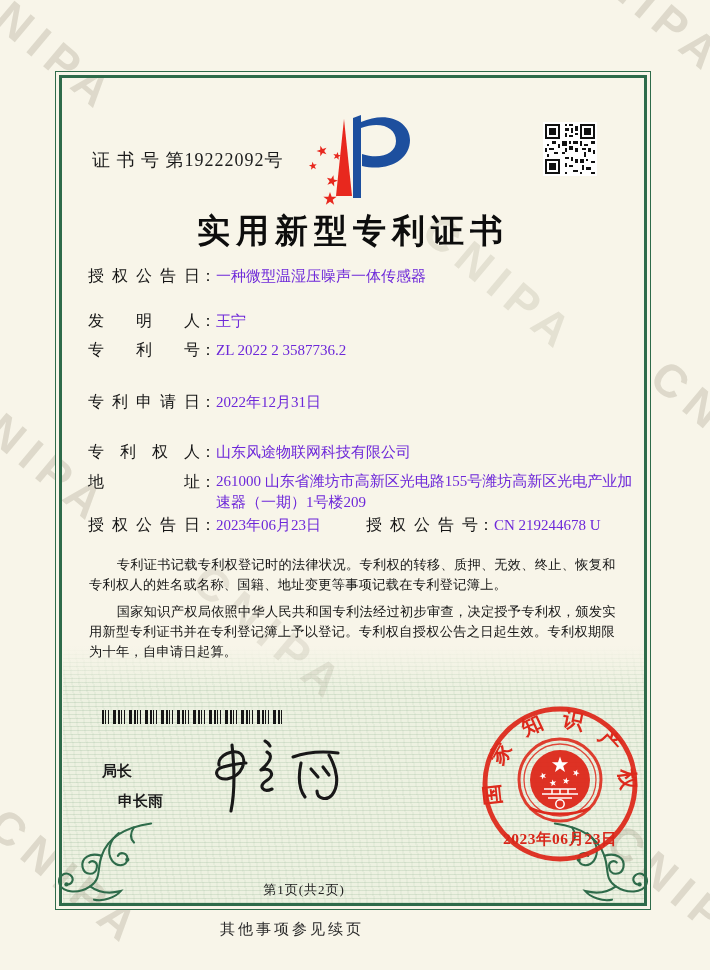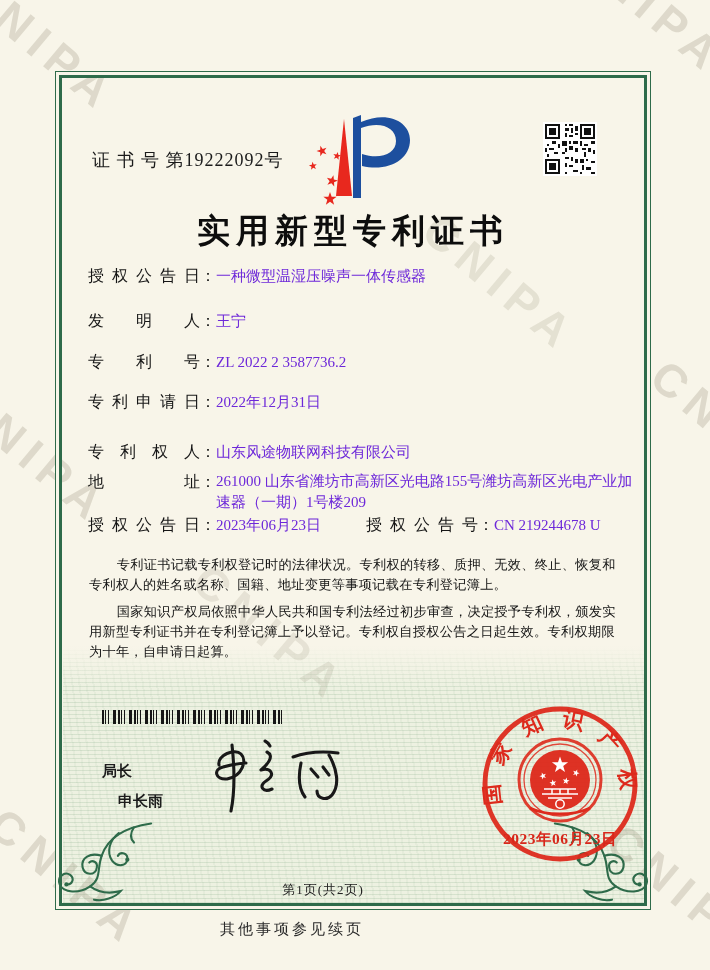--- a/index.html
+++ b/index.html
@@ -50,21 +50,21 @@
     font-size:33px;font-weight:700;letter-spacing:6px;color:#0d0d0d;
   }
   
   .row{position:absolute;left:88px;right:66px;font-size:15px;line-height:22px;display:flex;align-items:flex-start;}
   .f-label{
     display:inline-block;width:112px;flex:0 0 112px;font-size:16px;
     text-align:justify;text-align-last:justify;color:#161616;
   }
   .f-colon{flex:0 0 16px;font-size:16px;}
   .f-value{font-size:15px;color:#6d28d9;}
-  .r1{top:265px}.r2{top:310px}.r3{top:351px}.r4{top:391px}.r5{top:441px}
+  .r1{top:265px}.r2{top:310px}.r3{top:339px}.r4{top:391px}.r5{top:441px}
   .r6{top:471px}.r7{top:514px}
   .r6 .f-value{width:428px;line-height:21px;}
   .r7 .v1{flex:0 0 150px;}
   
   .paras{position:absolute;left:89px;top:555px;width:537px;}
   .paras p{
     margin:0 0 7px 0;font-size:13.2px;line-height:20px;text-indent:2.1em;
     color:#141414;letter-spacing:.3px;
   }
   
@@ -73,21 +73,21 @@
     background:repeating-linear-gradient(90deg,
       #161616 0 2px,rgba(0,0,0,0) 2px 3px,
       #161616 3px 4px,rgba(0,0,0,0) 4px 6px,
       #161616 6px 7px,rgba(0,0,0,0) 7px 11px,
       #161616 11px 14px,rgba(0,0,0,0) 14px 16px);
   }
   .signer-title{position:absolute;left:102px;top:762px;font-family:Liberation Mono, monospace;font-size:15px;font-weight:600;color:#1d1d1d;}
   .signer-name{position:absolute;left:118px;top:792px;font-family:"Liberation Sans","DejaVu Sans",sans-serif;font-size:15px;font-weight:600;color:#1d1d1d;}
   .signature{position:absolute;left:205px;top:736px;width:170px;height:82px;}
   .seal{position:absolute;left:478px;top:702px;width:164px;height:164px;}
-  .page-footer{position:absolute;left:61px;top:881px;width:524px;text-align:center;font-size:13px;letter-spacing:1px;color:#222;}
+  .page-footer{position:absolute;left:42px;top:881px;width:524px;text-align:center;font-size:13px;letter-spacing:1px;color:#222;}
   .continuation{position:absolute;left:0;top:920px;width:584px;text-align:center;font-size:15px;letter-spacing:3px;color:#2a2a2a;}
 </style>
 </head>
 <body>
 
 <div class="page">
 
   <svg width="0" height="0" style="position:absolute" aria-hidden="true">
     <defs>
       <path id="star5" d="M0,-10 L2.35,-3.24 L9.51,-3.09 L3.8,1.24 L5.88,8.09 L0,4 L-5.88,8.09 L-3.8,1.24 L-9.51,-3.09 L-2.35,-3.24 Z"></path>

